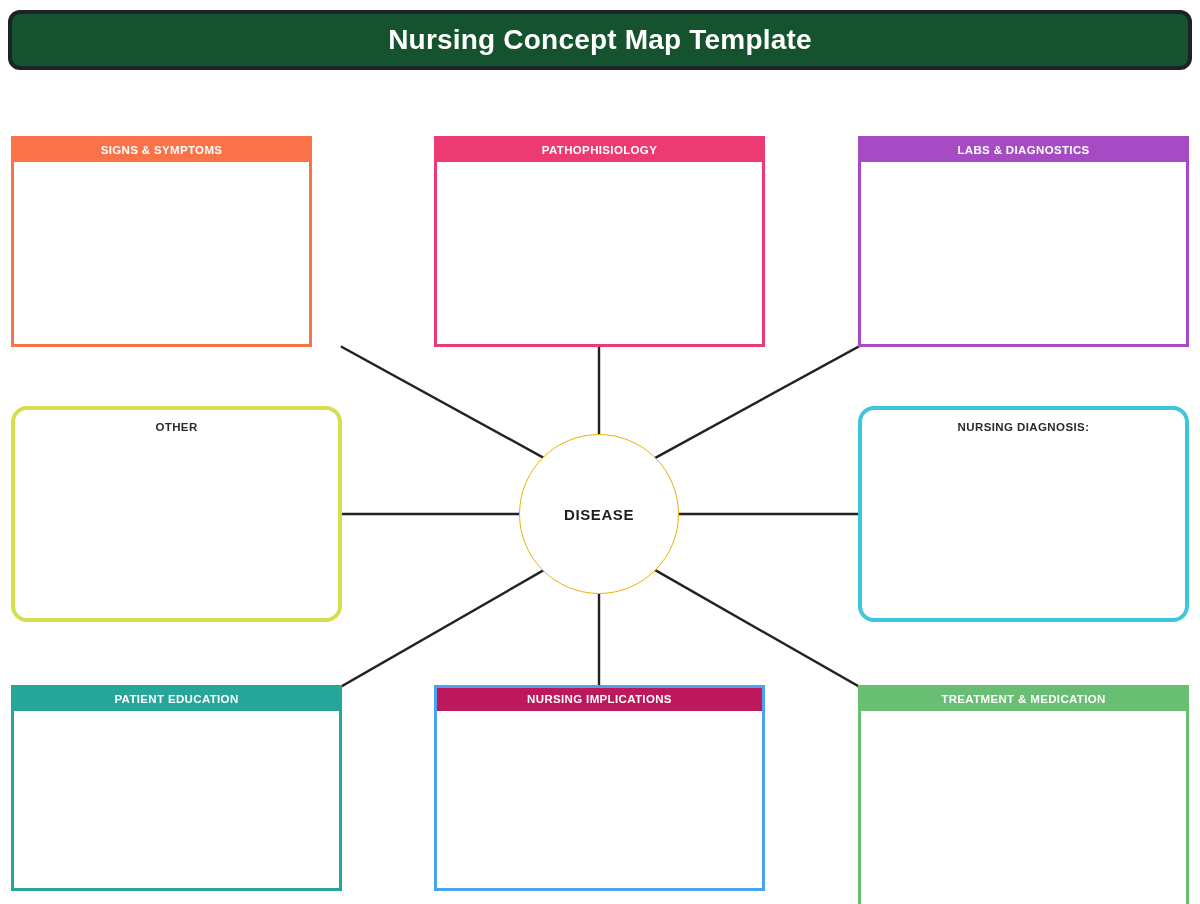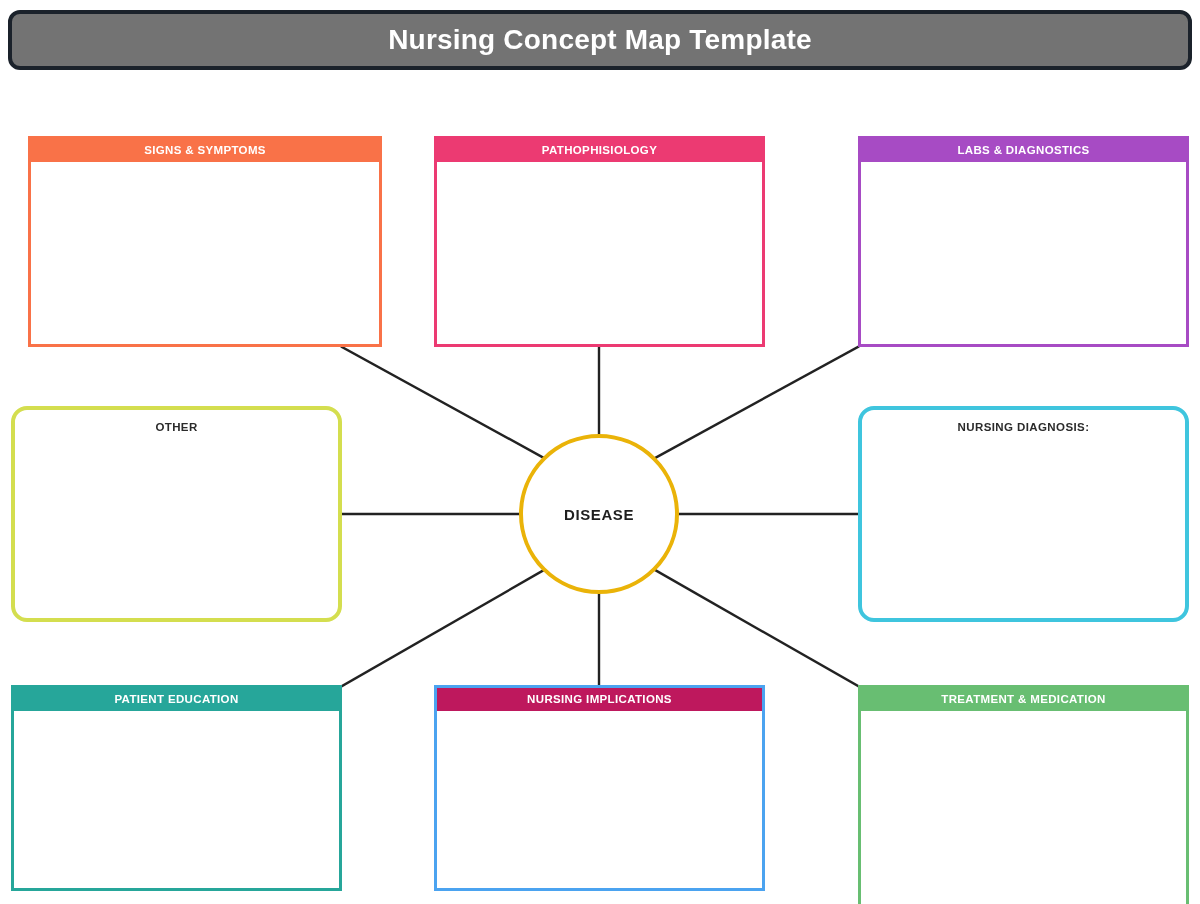--- a/index.html
+++ b/index.html
@@ -23,21 +23,21 @@
   }
 
   
   .title-bar {
     position: absolute;
     left: 8px;
     top: 10px;
     width: 1184px;
     height: 60px;
     box-sizing: border-box;
-    background: #737373;
+    background: #14532d;
     border: 4px solid #1b222b;
     border-radius: 12px;
     display: flex;
     align-items: center;
     justify-content: center;
   }
   .title-text {
     color: #ffffff;
     font-size: 28px;
     font-weight: bold;
@@ -105,21 +105,21 @@
   }
 
   
   .center-node {
     position: absolute;
     left: 519px;
     top: 434px;
     width: 160px;
     height: 160px;
     box-sizing: border-box;
-    border: 4px solid #eab308;
+    border: 1px solid #eab308;
     border-radius: 50%;
     background: #ffffff;
     display: flex;
     align-items: center;
     justify-content: center;
   }
   .center-label {
     color: #1f1f1f;
     font-size: 15px;
     font-weight: bold;
@@ -150,21 +150,21 @@
       <line x1="679" y1="514" x2="858" y2="514"></line>
 
       <line x1="342" y1="686" x2="544" y2="570"></line>
 
       <line x1="599" y1="686" x2="599" y2="594"></line>
 
       <line x1="858" y1="686" x2="655" y2="570"></line>
     </g>
   </svg>
 
-  <div class="node banner-box" style="left:28px; top:136px; width:354px; height:211px; border-color:#F97248;">
+  <div class="node banner-box" style="left:11px; top:136px; width:301px; height:211px; border-color:#F97248;">
     <div class="banner" style="background:#F97248;">
       <span>SIGNS &amp; SYMPTOMS</span>
     </div>
     <div class="body"></div>
   </div>
 
   <div class="node banner-box" style="left:858px; top:136px; width:331px; height:211px; border-color:#A74BC4;">
     <div class="banner" style="background:#A74BC4;">
       <span>LABS &amp; DIAGNOSTICS</span>
     </div>

